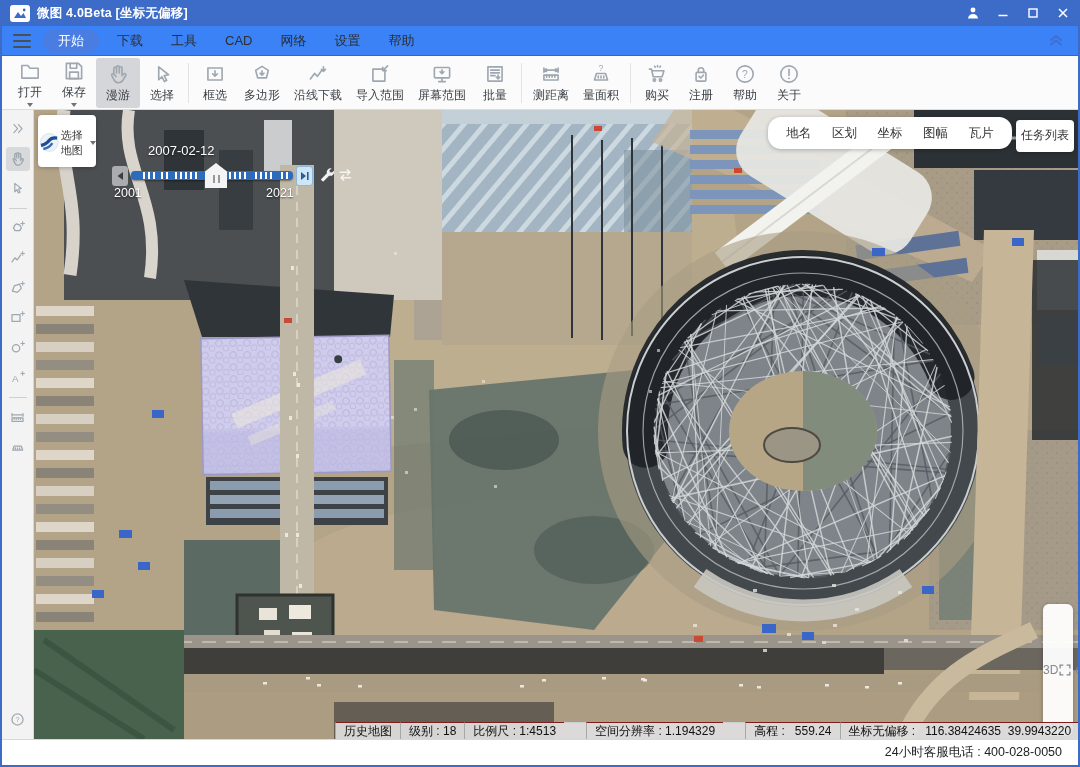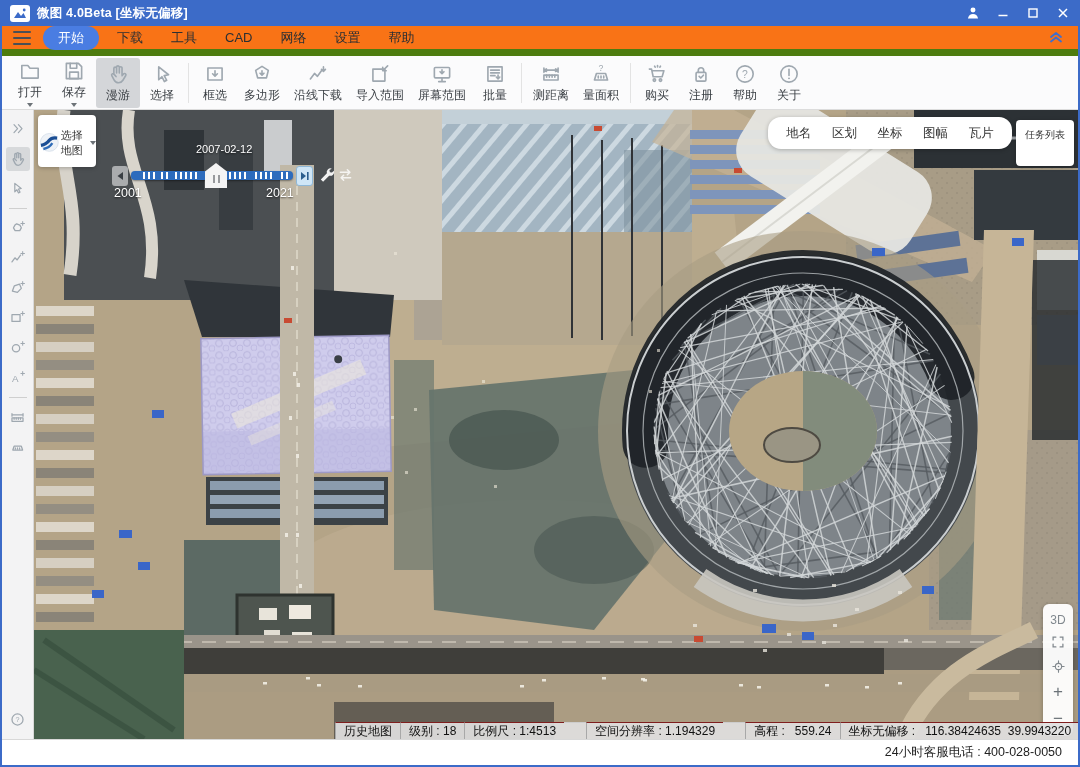--- a/index.html
+++ b/index.html
@@ -6,21 +6,21 @@
   *{box-sizing:border-box;font-family:"Liberation Sans","DejaVu Sans",sans-serif;}
   .window{position:relative;width:1080px;height:767px;background:#fff;
     border-left:2px solid #3c6bc8;border-right:2px solid #3c6bc8;border-bottom:2px solid #3c6bc8;overflow:hidden;}
   
   .titlebar{height:26px;background:#3c6bc8;display:flex;align-items:center;color:#fff;}
   .app-logo{width:20px;height:17px;background:#fff;border-radius:3px;margin:0 7px 0 8px;display:flex;align-items:center;justify-content:center;}
   .titlebar .title{font-size:12.5px;font-weight:bold;letter-spacing:.2px;}
   .titlebar .spacer{flex:1;}
   .cap-btn{width:30px;height:26px;display:flex;align-items:center;justify-content:center;cursor:default;}
   
-  .menubar{height:30px;background:#f97316;display:flex;align-items:center;border-bottom:7px solid #4d7c0f;}
+  .menubar{height:30px;background:#3b82f6;display:flex;align-items:center;border-bottom:1px solid #4d7c0f;}
   .hamburger{width:18px;height:14px;margin:0 12px 0 11px;display:flex;flex-direction:column;justify-content:space-between;}
   .hamburger i{display:block;height:2px;background:#4a4f55;border-radius:1px;}
   .menu-item{font-size:13px;color:#2b2f33;padding:3px 10px;margin-right:8px;border-radius:12px;}
   .menu-item.active{background:#4a7de2;color:#fff;padding:3px 15px;}
   .menubar .spacer{flex:1;}
   .collapse{margin-right:14px;}
   
   .toolbar{height:54px;background:#fbfbfc;display:flex;align-items:center;border-bottom:1px solid #dcdcdc;padding-left:6px;}
   .tool-btn{display:flex;flex-direction:column;align-items:center;justify-content:center;height:50px;min-width:44px;padding:0 7px;border-radius:3px;}
   .tool-btn .lbl{font-size:12px;color:#3a3f44;margin-top:1px;white-space:nowrap;display:flex;align-items:center;gap:2px;flex-direction:column;}
@@ -39,37 +39,37 @@
   .map svg.scene{position:absolute;left:0;top:0;}
   .overlay-card{position:absolute;background:#fff;border-radius:4px;box-shadow:0 1px 4px rgba(0,0,0,.25);}
   .select-map{left:4px;top:5px;width:58px;height:52px;display:flex;flex-direction:row;align-items:center;padding-top:3px;}
   .select-map .lbl{font-size:11px;color:#333;margin-top:1px;}
   .select-map .caret{margin-top:1px;}
   .layer-bar{left:66px;top:7px;height:26px;border-radius:13px;display:flex;align-items:center;padding:0 6px;}
   .layer-tab{font-size:12.5px;color:#333;padding:3px 12px;border-radius:11px;white-space:nowrap;}
   .layer-tab.active{background:#d8d8d8;}
   .info-bar{left:734px;top:7px;width:244px;height:32px;border-radius:13px;display:flex;align-items:center;justify-content:space-around;padding:0 8px;}
   .info-tab{font-size:12.5px;color:#333;white-space:nowrap;}
-  .task-btn{left:982px;top:10px;width:58px;height:46px;display:flex;align-items:flex-end;justify-content:center;padding-bottom:24px;font-size:10px;color:#333;}
+  .task-btn{left:982px;top:10px;width:58px;height:32px;display:flex;align-items:flex-end;justify-content:center;padding-bottom:8px;font-size:12px;color:#333;}
   
-  .tl-date{position:absolute;left:114px;top:33px;color:#fff;font-size:11px;text-shadow:0 1px 2px rgba(0,0,0,.6);margin-left:48px;}
+  .tl-date{position:absolute;left:114px;top:33px;color:#fff;font-size:13px;text-shadow:0 1px 2px rgba(0,0,0,.6);}
   .tl-prev{position:absolute;left:78px;top:56px;width:16px;height:20px;background:rgba(250,250,250,.55);border-radius:3px;display:flex;align-items:center;justify-content:center;}
   .tl-track{position:absolute;left:97px;top:61px;width:162px;height:9px;background:#2d6cbd;border-radius:4px;box-shadow:0 1px 2px rgba(0,0,0,.4);}
   .tl-track i{position:absolute;top:1px;height:7px;background:repeating-linear-gradient(90deg,#fff 0 2px,rgba(255,255,255,0) 2px 5px);}
   .tl-handle{position:absolute;left:171px;top:53px;width:22px;height:25px;background:#f4f4f4;
     clip-path:polygon(50% 0,100% 34%,100% 100%,0 100%,0 34%);filter:drop-shadow(0 1px 1px rgba(0,0,0,.4));
     display:flex;align-items:flex-end;justify-content:center;gap:3px;padding-bottom:5px;}
   .tl-handle i{display:block;width:2px;height:8px;background:#97999c;}
   .tl-next{position:absolute;left:262px;top:56px;width:17px;height:20px;background:#cfe6f7;border:1px solid #8fb8d8;border-radius:3px;display:flex;align-items:center;justify-content:center;}
   .tl-wrench{position:absolute;left:284px;top:56px;}
   .tl-swap{position:absolute;left:304px;top:58px;}
   .tl-year{position:absolute;color:#fff;font-size:12.5px;text-shadow:0 1px 2px rgba(0,0,0,.6);}
   
   .view-panel{position:absolute;right:5px;top:494px;width:30px;height:132px;background:rgba(255,255,255,.95);border-radius:6px;
-    box-shadow:0 1px 4px rgba(0,0,0,.25);display:flex;flex-direction:column;align-items:center;justify-content:space-evenly;}
+    box-shadow:0 1px 4px rgba(0,0,0,.25);display:flex;flex-direction:row;align-items:center;justify-content:space-evenly;}
   .view-item{color:#81888e;font-size:12px;line-height:1;display:flex;align-items:center;justify-content:center;}
   .view-item.big{font-size:17px;color:#6b7278;}
   
   .status-strip{position:absolute;left:301px;top:612px;height:19px;background:rgba(223,223,223,.92);display:flex;align-items:stretch;font-size:12px;color:#111;}
   .seg{display:flex;align-items:center;padding:0 8px;border-left:1px solid #a8a8a8;border-top:1px solid #7f1d1d;border-bottom:1px solid #bdbdbd;white-space:pre;}
   .seg:last-child{border-right:1px solid #a8a8a8;}
   .gap{width:22px;border-top:1px solid #cdcdcd;border-bottom:1px solid #bdbdbd;}
   
   .footer{height:26px;background:#fff;border-top:1px solid #d8d8d8;display:flex;align-items:center;justify-content:flex-end;padding-right:16px;font-size:12.5px;color:#222;}
   .icon{stroke:#9fa8b0;fill:none;stroke-width:1.5;stroke-linecap:round;stroke-linejoin:round;}

